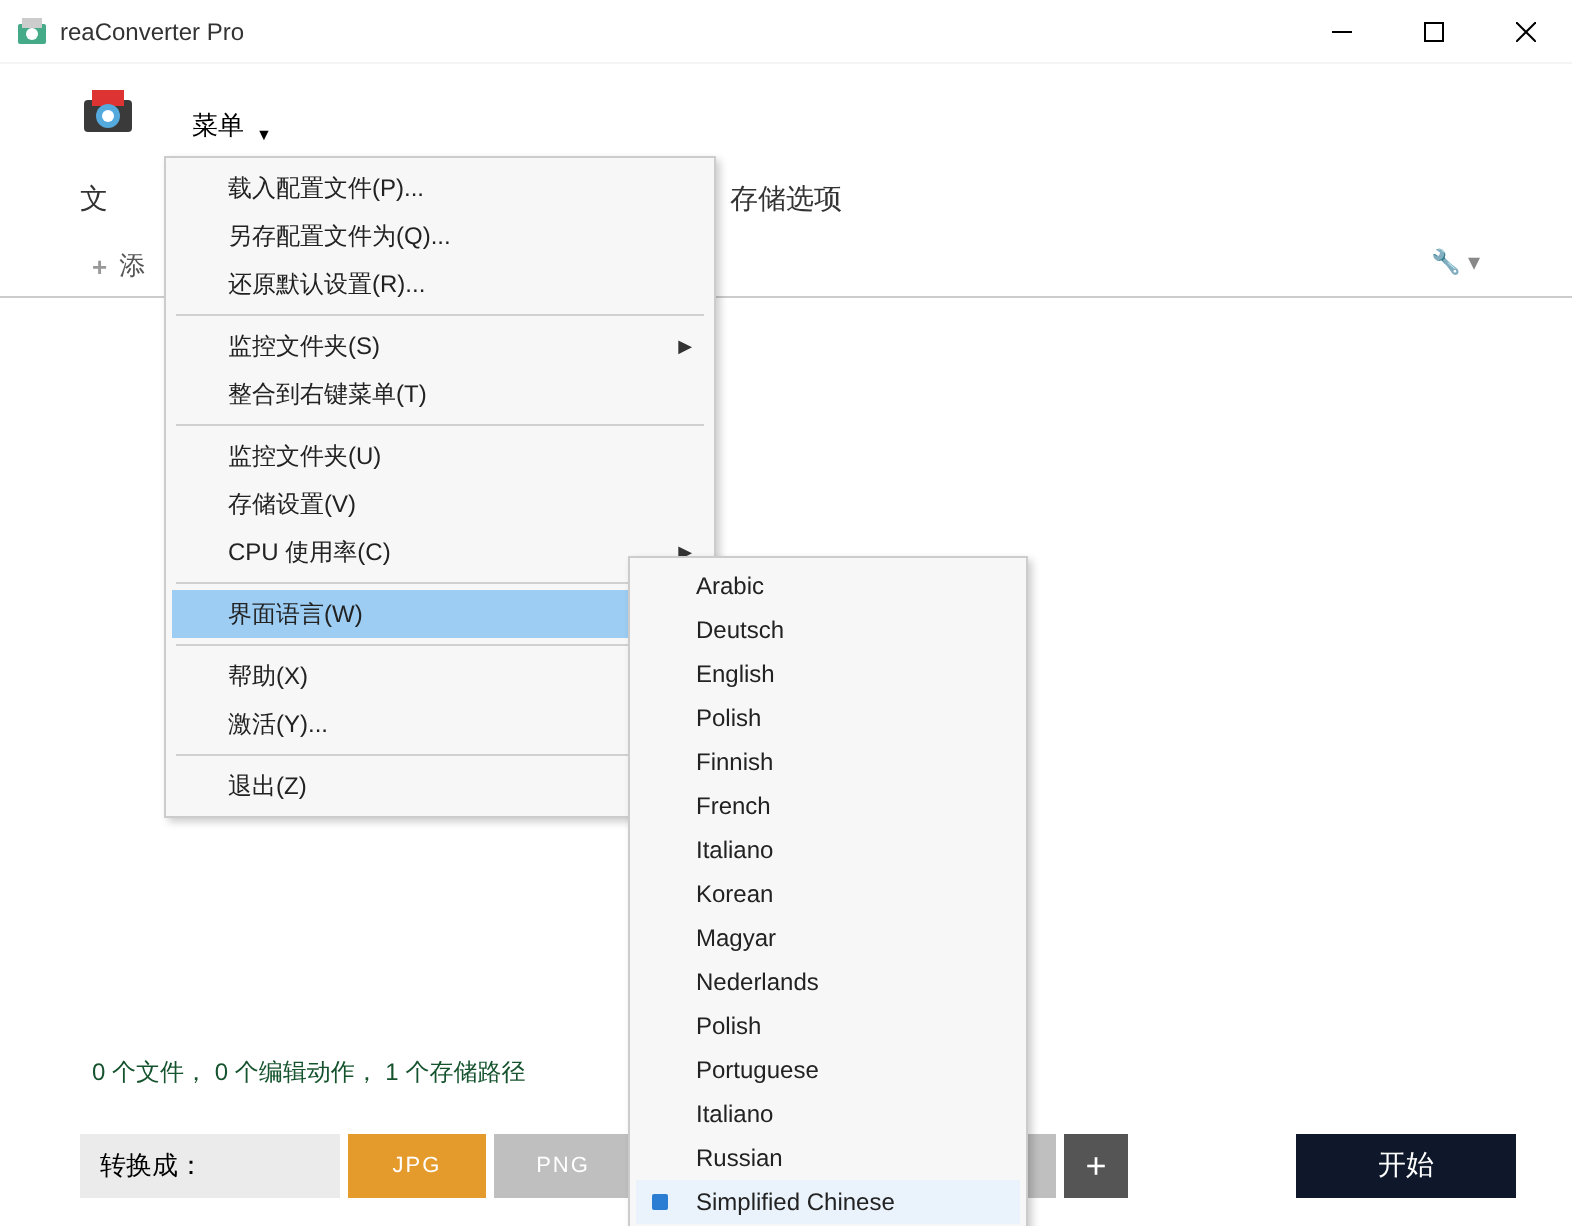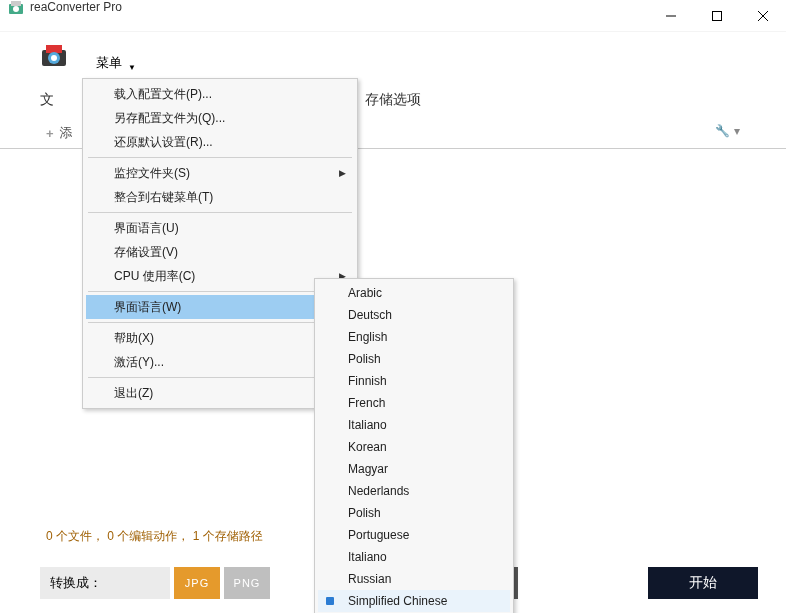--- a/index.html
+++ b/index.html
@@ -1,19 +1,19 @@
 <!DOCTYPE html>
 <html><head>
   <meta charset="utf-8">
   <style>
     * { box-sizing: border-box; margin: 0; padding: 0; font-family: "Microsoft YaHei", "Segoe UI", sans-serif; }
     body { width: 786px; height: 613px; background: #fff; position: relative; overflow: hidden; }
 
     .titlebar {
-      height: 32px; display: flex; align-items: flex-start; padding: 0 0 0 8px;
+      height: 32px; display: flex; align-items: center; padding: 0 0 0 8px;
       background: #fff; border-bottom: 1px solid #f4f4f4;
     }
     .app-icon { width: 16px; height: 16px; margin-right: 6px; }
     .title-text { font-size: 12px; color: #333; flex: 1; }
     .win-controls { display: flex; }
     .win-btn { width: 46px; height: 32px; display: flex; align-items: center; justify-content: center; font-size: 11px; }
     .win-btn svg { stroke: #000; }
 
     .toolbar-row {
       height: 48px; display: flex; align-items: center; padding: 8px 40px;
@@ -54,27 +54,27 @@
       height: 22px; display: flex; align-items: center; padding: 0 10px 0 30px;
       font-size: 12px; color: #222; position: relative;
     }
     .sub-item.sel::before {
       content: ""; position: absolute; left: 8px; top: 7px; width: 8px; height: 8px;
       background: #2b7cd3; border-radius: 1px;
     }
     .sub-item.sel { background: #eaf3fb; }
 
     
-    .status { position: absolute; bottom: 68px; left: 46px; font-size: 12px; color: #a16207; }
+    .status { position: absolute; bottom: 68px; left: 46px; font-size: 12px; color: #14532d; }
     .bottom-bar {
       position: absolute; bottom: 14px; left: 40px; right: 28px; height: 36px;
       display: flex; align-items: flex-end;
     }
     .convert-label { width: 130px; background: #ebebeb; height: 32px; display: flex; align-items: center; padding-left: 10px; font-size: 13px; }
-    .fmt-btn { width: 46px; height: 32px; margin-left: 4px; color: #fff; font-size: 11px; display: flex; align-items: center; justify-content: center; letter-spacing: 1px; }
+    .fmt-btn { width: 69px; height: 32px; margin-left: 4px; color: #fff; font-size: 11px; display: flex; align-items: center; justify-content: center; letter-spacing: 1px; }
     .fmt-jpg { background: #e59a2c; }
     .fmt-grey { background: #bfbfbf; }
     .plus-btn { width: 32px; height: 32px; background: #555; color: #fff; font-size: 18px; display: flex; align-items: center; justify-content: center; margin-left: 4px; }
     .start-btn { width: 110px; height: 32px; background: #0f172a; color: #fff; font-size: 14px; display: flex; align-items: center; justify-content: center; margin-left: auto; }
     .format-gap { width: 180px; }
   </style>
 </head>
 <body>
 
 <div class="titlebar">
@@ -141,21 +141,21 @@
   <div class="menu-sep"></div>
   <div class="menu-item">
       <span>监控文件夹(S)</span>
       <span class="menu-arrow-right">▶</span>
     </div>
   <div class="menu-item">
       <span>整合到右键菜单(T)</span>
     </div>
   <div class="menu-sep"></div>
   <div class="menu-item">
-      <span>界面语言(U)</span>
+      <span>监控文件夹(U)</span>
     </div>
   <div class="menu-item">
       <span>存储设置(V)</span>
     </div>
   <div class="menu-item">
       <span>CPU 使用率(C)</span>
       <span class="menu-arrow-right">▶</span>
     </div>
   <div class="menu-sep"></div>
   <div class="menu-item hi">

